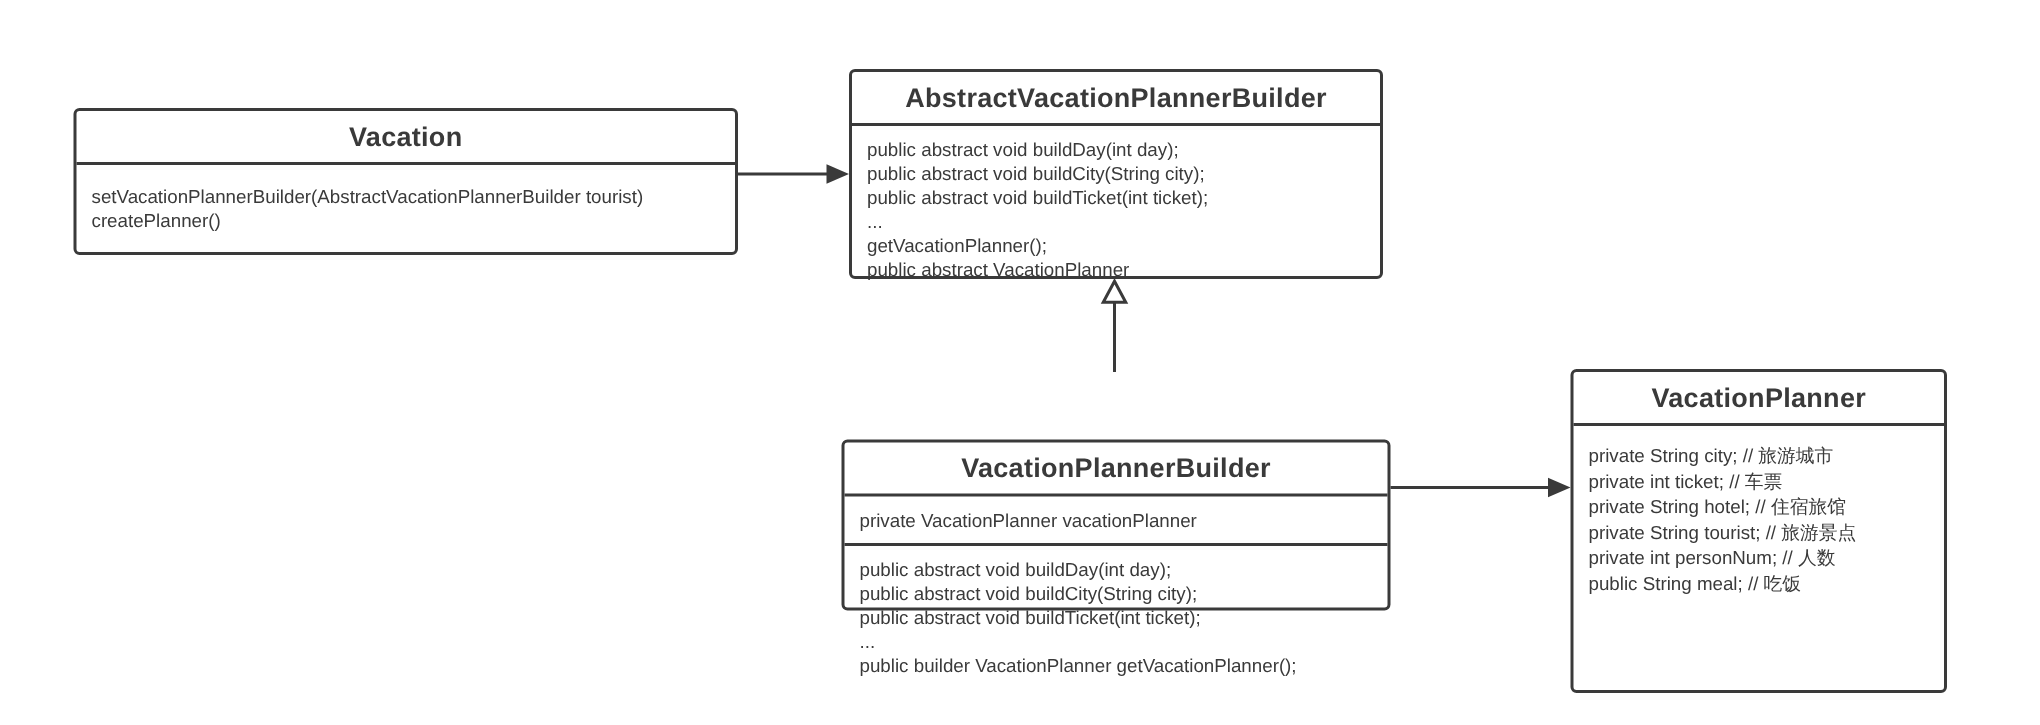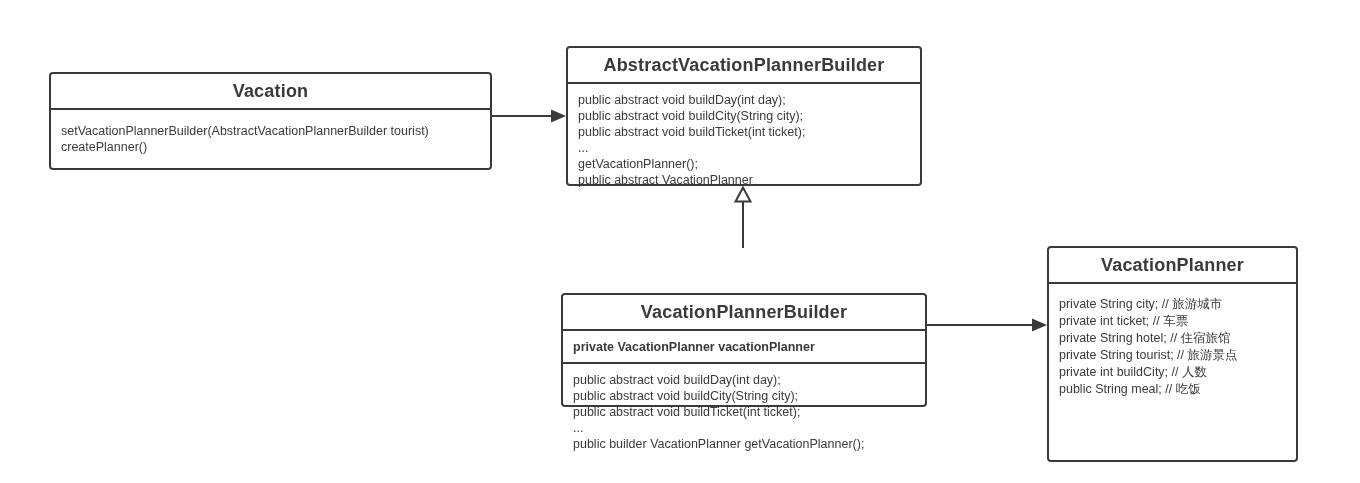--- a/index.html
+++ b/index.html
@@ -39,21 +39,21 @@
     line-height: 16px;
     white-space: nowrap;
   }
   .uml-section.divided {
     border-bottom: 2px solid #3a3a3a;
   }
   #class-vacation        { left: 49px;   top: 72px;  width: 443px; height: 98px; }
   #class-vacation .uml-section { padding-top: 13px; }
   #class-abstract-builder{ left: 566px;  top: 46px;  width: 356px; height: 140px; }
   #class-planner-builder { left: 561px;  top: 260px; width: 366px; height: 114px; margin-top: 33px; }
-  #class-planner-builder .uml-section.divided { padding: 8px 10px 7px 10px; font-weight: bold; }
+  #class-planner-builder .uml-section.divided { padding: 8px 10px 7px 10px; }
   #class-planner         { left: 1047px; top: 246px; width: 251px; height: 216px; }
   #class-planner .uml-section { padding-top: 12px; line-height: 17px; }
   .code-line { white-space: nowrap; overflow: hidden; }
   #arrow-layer {
     position: absolute;
     left: 0; top: 0;
     width: 1360px;
     height: 483px;
     pointer-events: none;
   }
@@ -112,18 +112,18 @@
     </div>
   </div>
 
   <div class="uml-class" id="class-planner">
     <div class="uml-title">VacationPlanner</div>
     <div class="uml-section">
       <div class="code-line">private String city; // 旅游城市</div>
       <div class="code-line">private int ticket; // 车票</div>
       <div class="code-line">private String hotel; // 住宿旅馆</div>
       <div class="code-line">private String tourist; // 旅游景点</div>
-      <div class="code-line">private int buildCity; // 人数</div>
+      <div class="code-line">private int personNum; // 人数</div>
       <div class="code-line">public String meal; // 吃饭</div>
     </div>
   </div>
 
 </div>
 
 </body></html>

